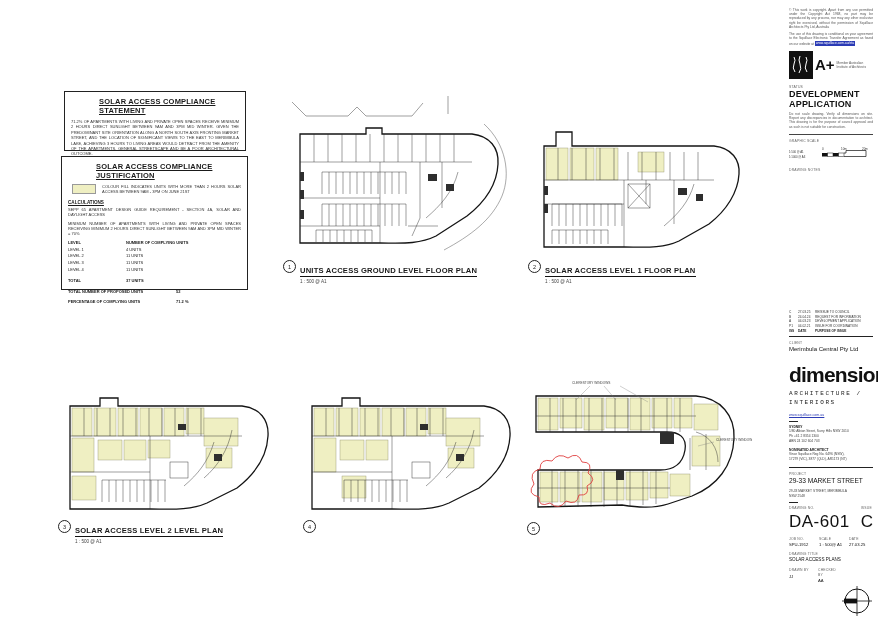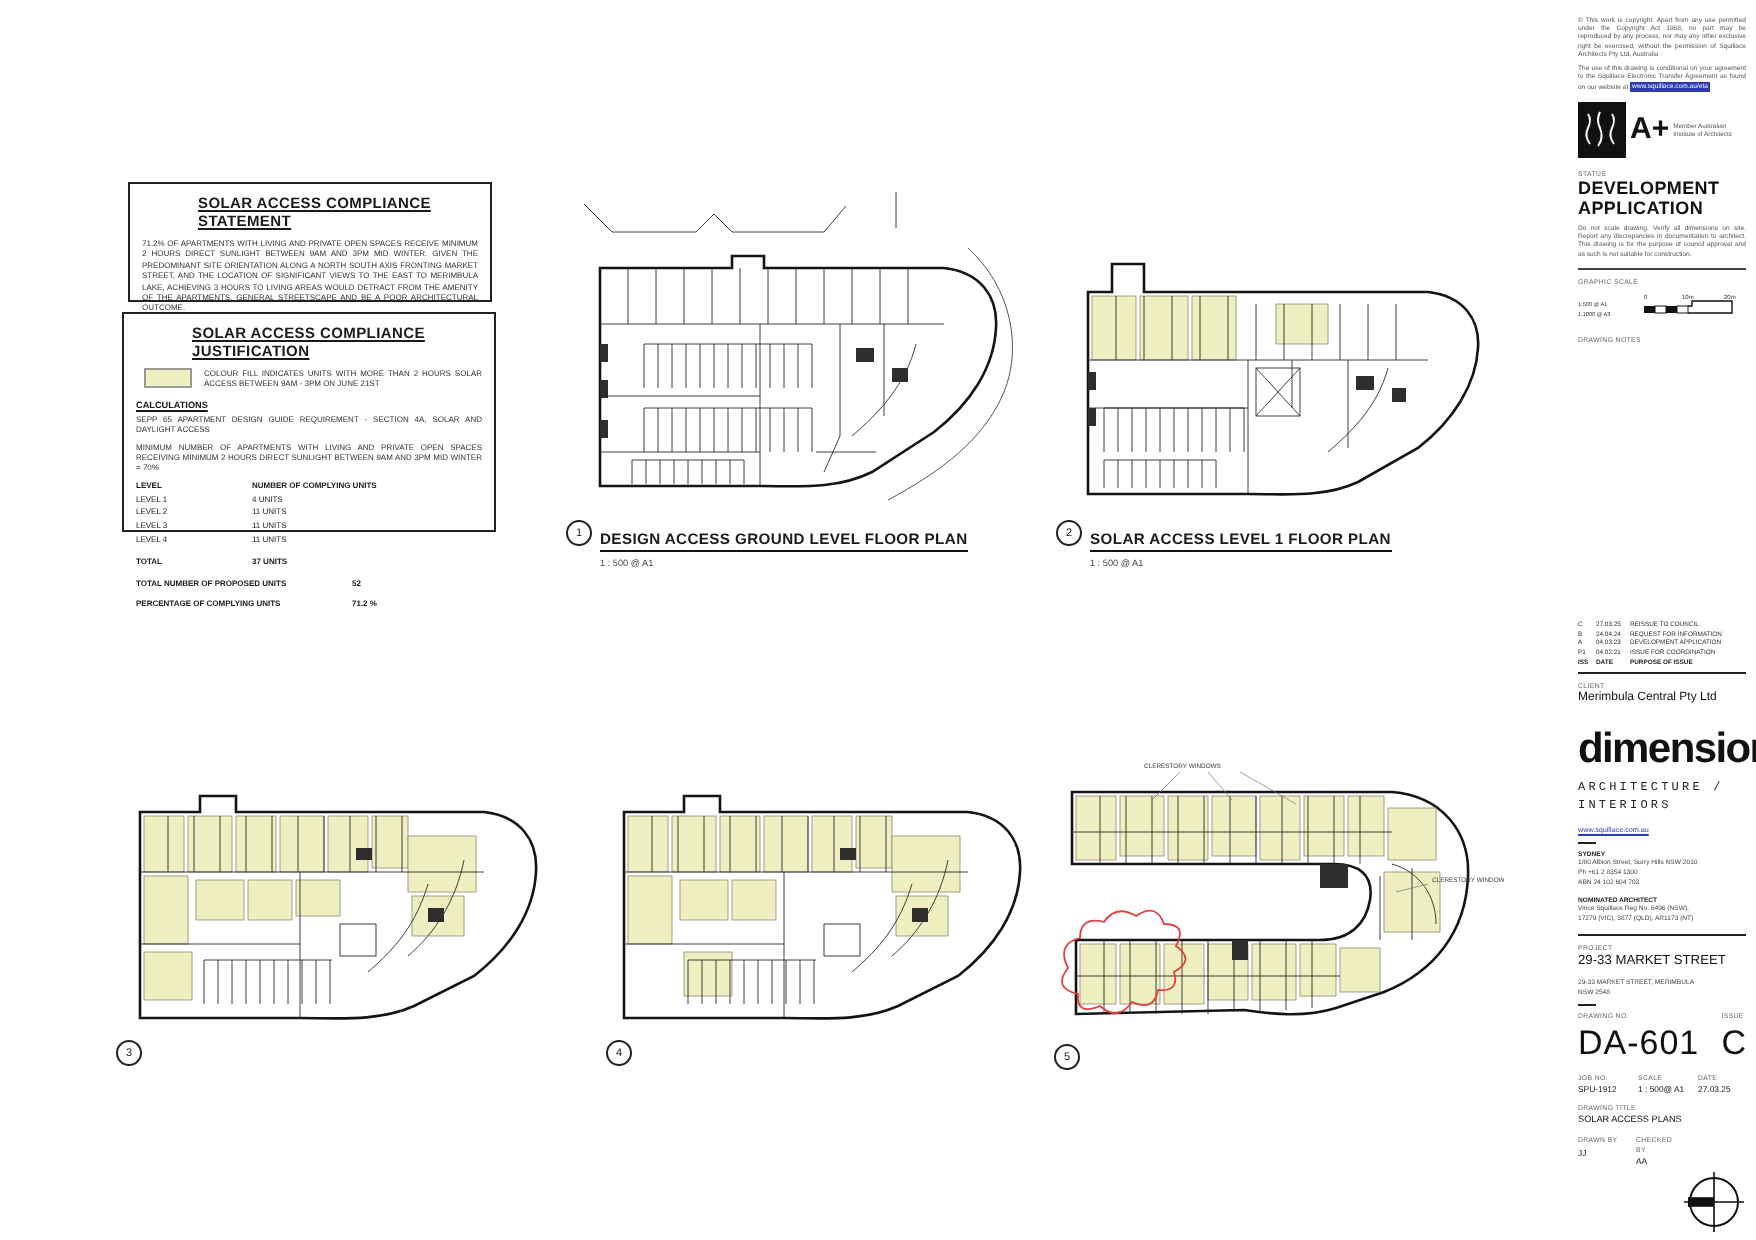--- a/index.html
+++ b/index.html
@@ -76,21 +76,21 @@
   .scalebar-wrap{margin-top:2px;}
 </style>
 </head>
 <body>
 
 <div class="abs note-box" style="left:64px;top:91px;width:182px;height:60px;">
   <div class="note-title">SOLAR ACCESS COMPLIANCE STATEMENT</div>
   <div class="tiny">71.2% OF APARTMENTS WITH LIVING AND PRIVATE OPEN SPACES RECEIVE MINIMUM 2 HOURS DIRECT SUNLIGHT BETWEEN 9AM AND 3PM MID WINTER. GIVEN THE PREDOMINANT SITE ORIENTATION ALONG A NORTH SOUTH AXIS FRONTING MARKET STREET, AND THE LOCATION OF SIGNIFICANT VIEWS TO THE EAST TO MERIMBULA LAKE, ACHIEVING 3 HOURS TO LIVING AREAS WOULD DETRACT FROM THE AMENITY OF THE APARTMENTS, GENERAL STREETSCAPE AND BE A POOR ARCHITECTURAL OUTCOME.</div>
 </div>
 
-<div class="abs note-box" style="left:61px;top:156px;width:187px;height:110px;">
+<div class="abs note-box" style="left:61px;top:156px;width:187px;height:134px;">
   <div class="note-title">SOLAR ACCESS COMPLIANCE JUSTIFICATION</div>
   <div class="legend-row">
     <span class="swatch"></span>
     <span class="tiny" style="flex:1;">COLOUR FILL INDICATES UNITS WITH MORE THAN 2 HOURS SOLAR ACCESS BETWEEN 9AM - 3PM ON JUNE 21ST</span>
   </div>
   <div class="tiny-h">CALCULATIONS</div>
   <div class="tiny">SEPP 65 APARTMENT DESIGN GUIDE REQUIREMENT - SECTION 4A, SOLAR AND DAYLIGHT ACCESS</div>
   <div class="tiny" style="margin-top:3px;">MINIMUM NUMBER OF APARTMENTS WITH LIVING AND PRIVATE OPEN SPACES RECEIVING MINIMUM 2 HOURS DIRECT SUNLIGHT BETWEEN 9AM AND 3PM MID WINTER = 70%</div>
   <div class="calc-table">
     <div class="calc-row" style="font-weight:bold;">
@@ -244,33 +244,37 @@
   <rect class="dark" x="96" y="96" width="8" height="10"></rect>
   <path class="cloud" d="M14,110 Q8,98 20,95 Q20,84 32,87 Q38,78 48,84 Q58,77 62,88 Q74,88 68,99 Q78,106 67,112 Q70,122 59,121 Q57,132 46,127 Q39,137 30,129 Q18,134 19,123 Q6,120 14,110 Z"></path>
   <path class="lead" d="M70,12 L56,26 M84,12 L96,26 M100,12 L128,28 M194,68 L178,72"></path>
   <text class="ann" x="52" y="10">CLERESTORY WINDOWS</text>
   <text class="ann" x="196" y="67">CLERESTORY WINDOWS</text>
 </svg>
 
 <div class="abs plan-label" style="left:283px;top:259px;">
   <span class="plan-num">1</span>
   <span>
-    <span class="plan-title">DESIGN ACCESS GROUND LEVEL FLOOR PLAN</span>
+    <span class="plan-title">UNITS ACCESS GROUND LEVEL FLOOR PLAN</span>
     <div class="plan-scale">1 : 500 @ A1</div>
   </span>
 </div>
 <div class="abs plan-label" style="left:528px;top:259px;">
   <span class="plan-num">2</span>
   <span>
     <span class="plan-title">SOLAR ACCESS LEVEL 1 FLOOR PLAN</span>
     <div class="plan-scale">1 : 500 @ A1</div>
   </span>
 </div>
 <div class="abs plan-label" style="left:58px;top:519px;">
   <span class="plan-num">3</span>
+  <span>
+    <span class="plan-title">SOLAR ACCESS LEVEL 2 LEVEL PLAN</span>
+    <div class="plan-scale">1 : 500 @ A1</div>
+  </span>
 </div>
 <div class="abs plan-label" style="left:303px;top:519px;">
   <span class="plan-num">4</span>
 </div>
 <div class="abs plan-label" style="left:527px;top:521px;">
   <span class="plan-num">5</span>
 </div>
 
 <div class="abs tb">
 

